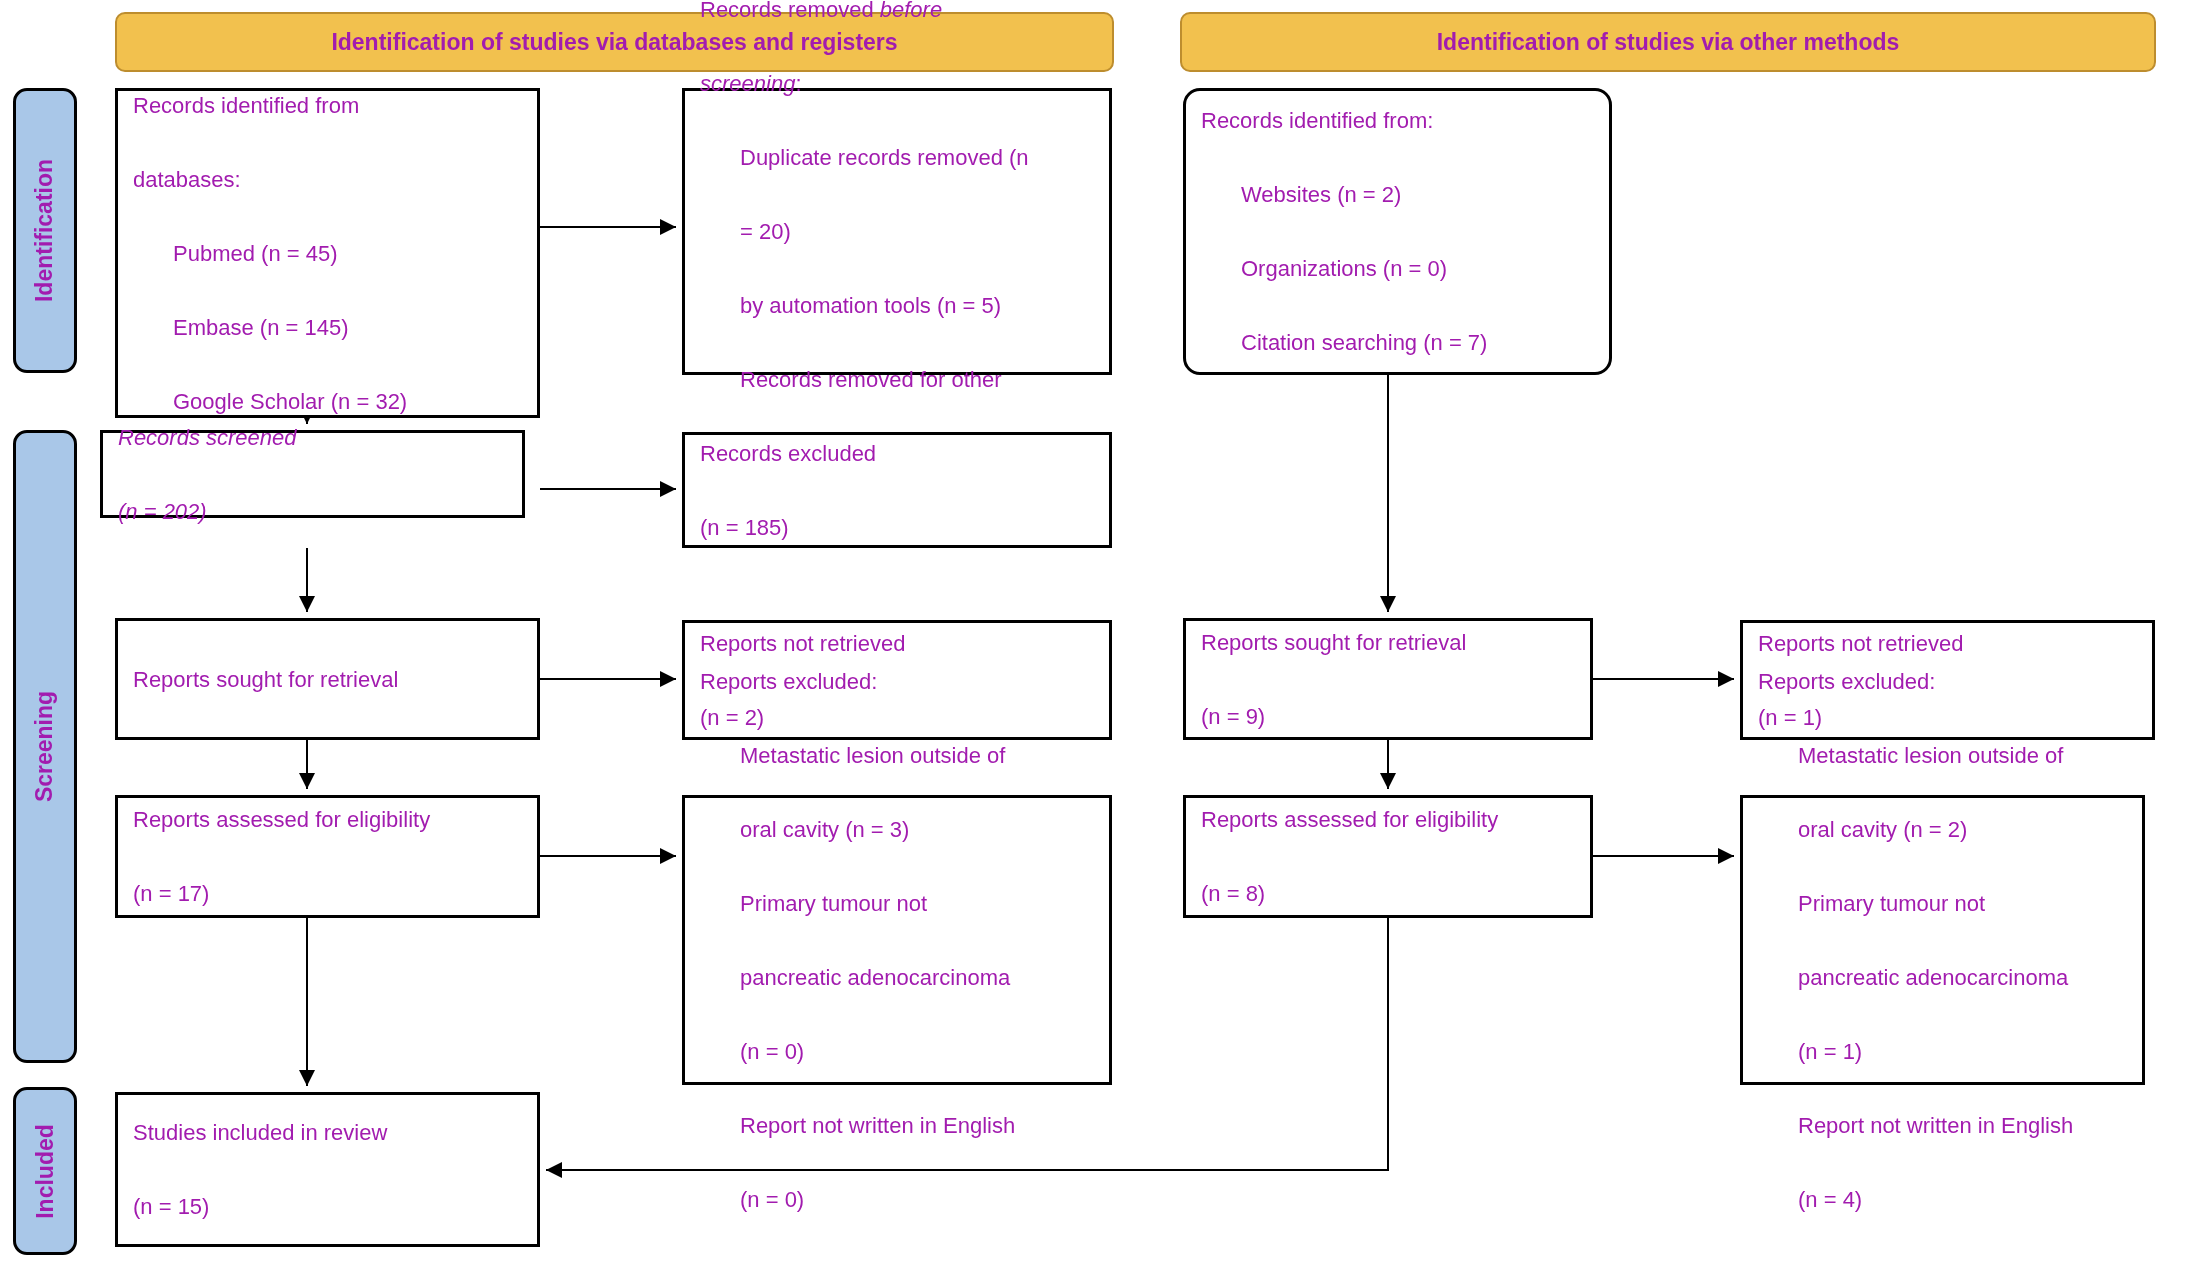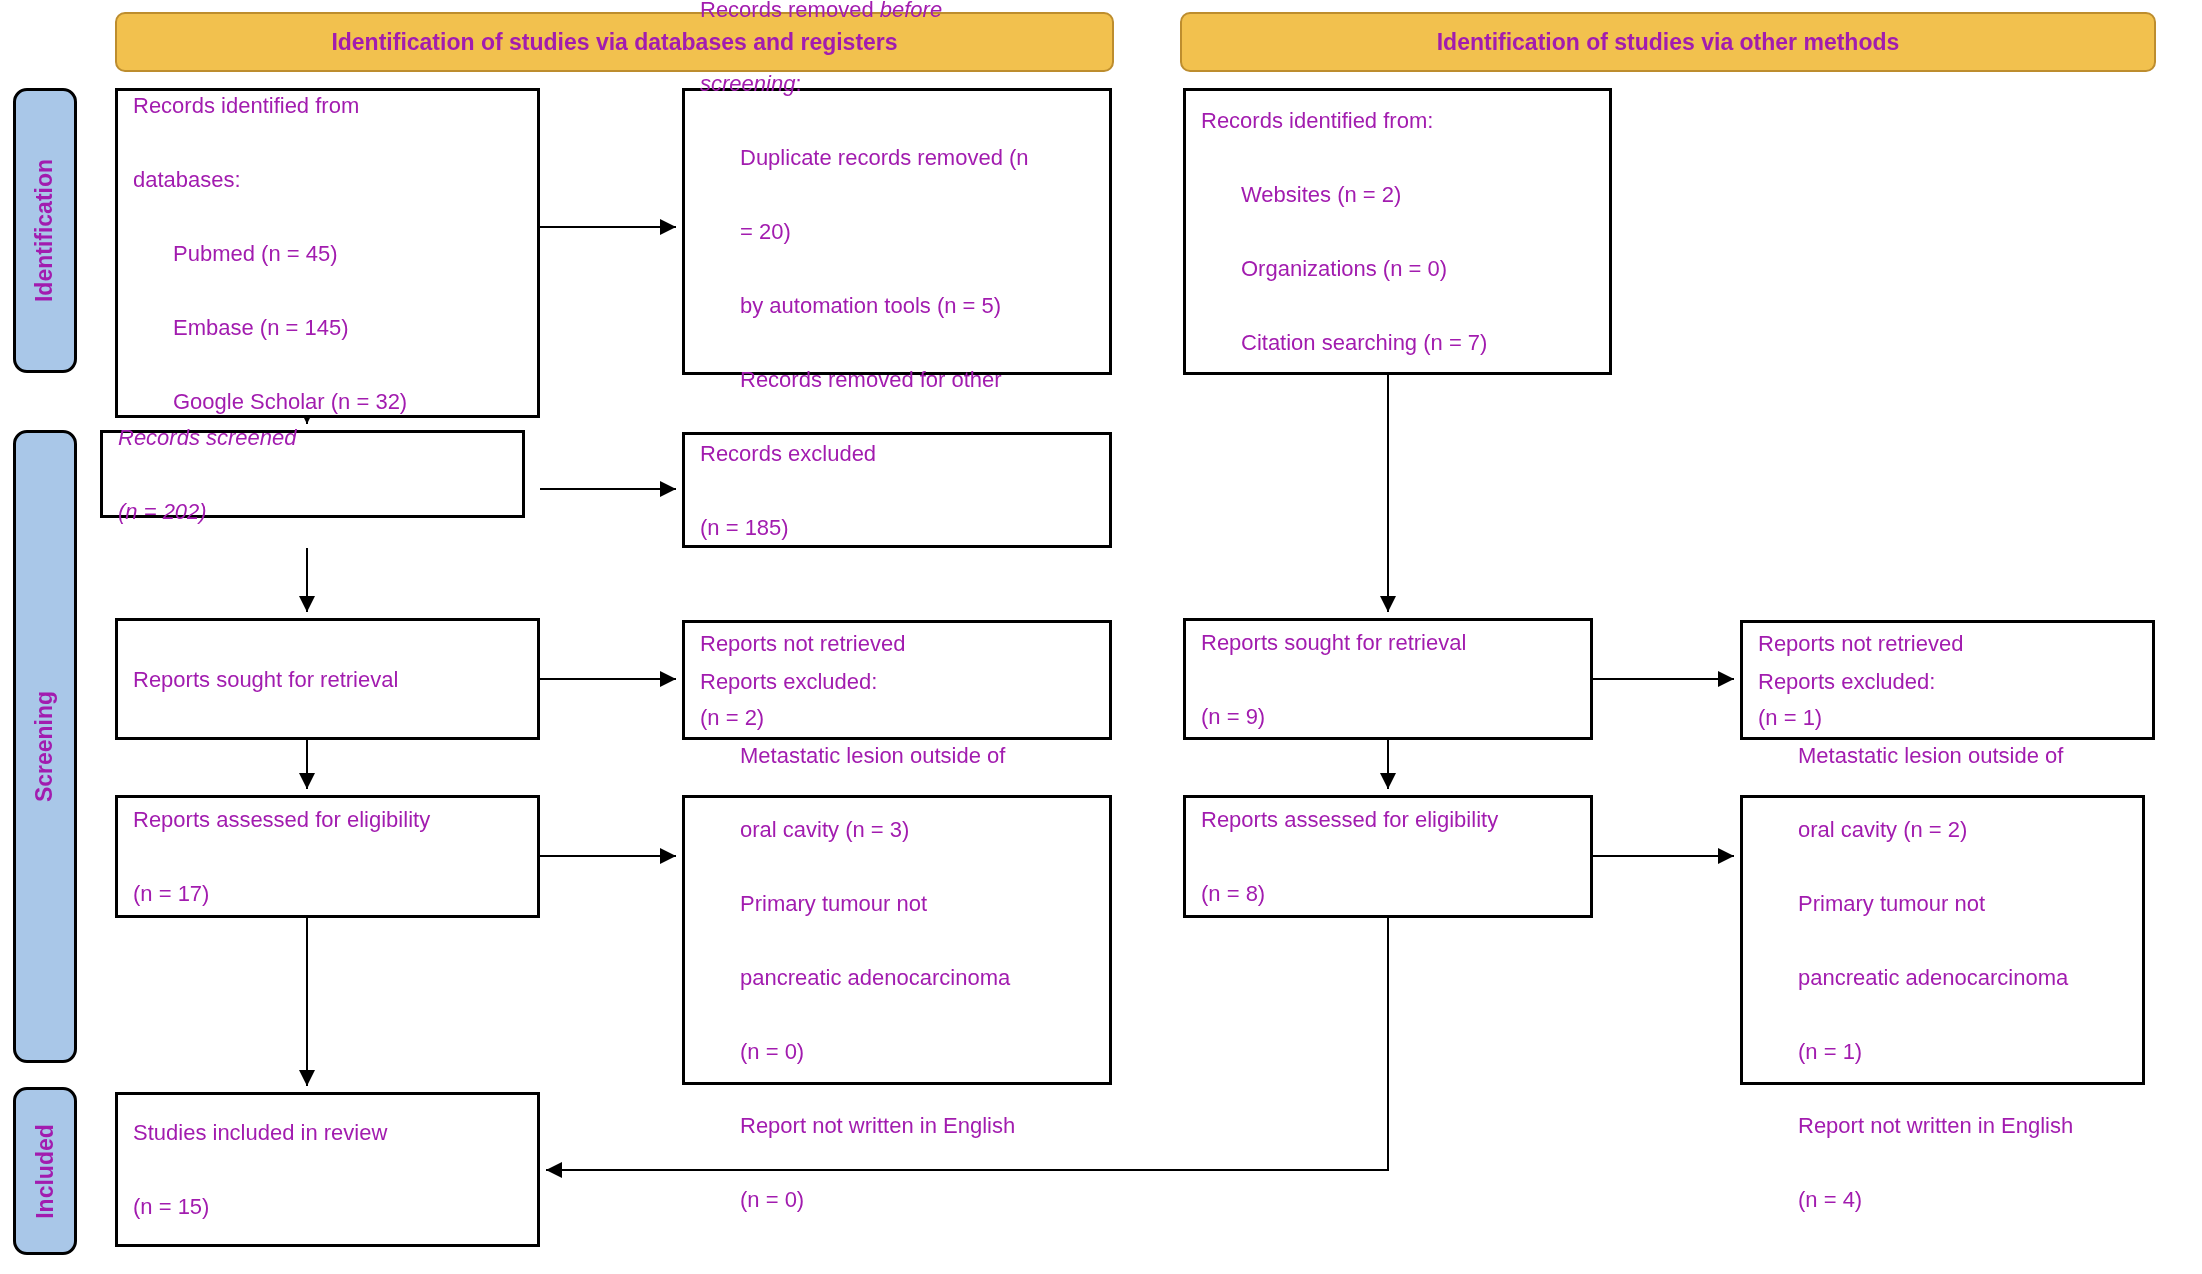--- a/index.html
+++ b/index.html
@@ -85,21 +85,21 @@
   <div class="box" style="left:682px; top:88px; width:430px; height:287px;">
       <div class="line"><span>Records removed </span><em>before</em></div>
       <div class="line"><em>screening</em><span>:</span></div>
       <div class="line indent"><span>Duplicate records removed (n</span></div>
       <div class="line indent"><span>= 20)</span></div>
       <div class="line indent"><span>by automation tools (n = 5)</span></div>
       <div class="line indent"><span>Records removed for other</span></div>
       <div class="line indent"><span>reasons (n = 0)</span></div>
     </div>
 
-  <div class="box" style="left:1183px; top:88px; width:429px; height:287px;">
+  <div class="box" style="left:1183px; top:88px; width:429px; height:287px;border-radius:17px;">
       <div class="line"><span>Records identified from:</span></div>
       <div class="line indent"><span>Websites (n = 2)</span></div>
       <div class="line indent"><span>Organizations (n = 0)</span></div>
       <div class="line indent"><span>Citation searching (n = 7)</span></div>
     </div>
 
   <div class="box" style="left:100px; top:430px; width:425px; height:88px;font-style:italic;">
       <div class="line"><span>Records screened</span></div>
       <div class="line"><span>(n = 202)</span></div>
     </div>

